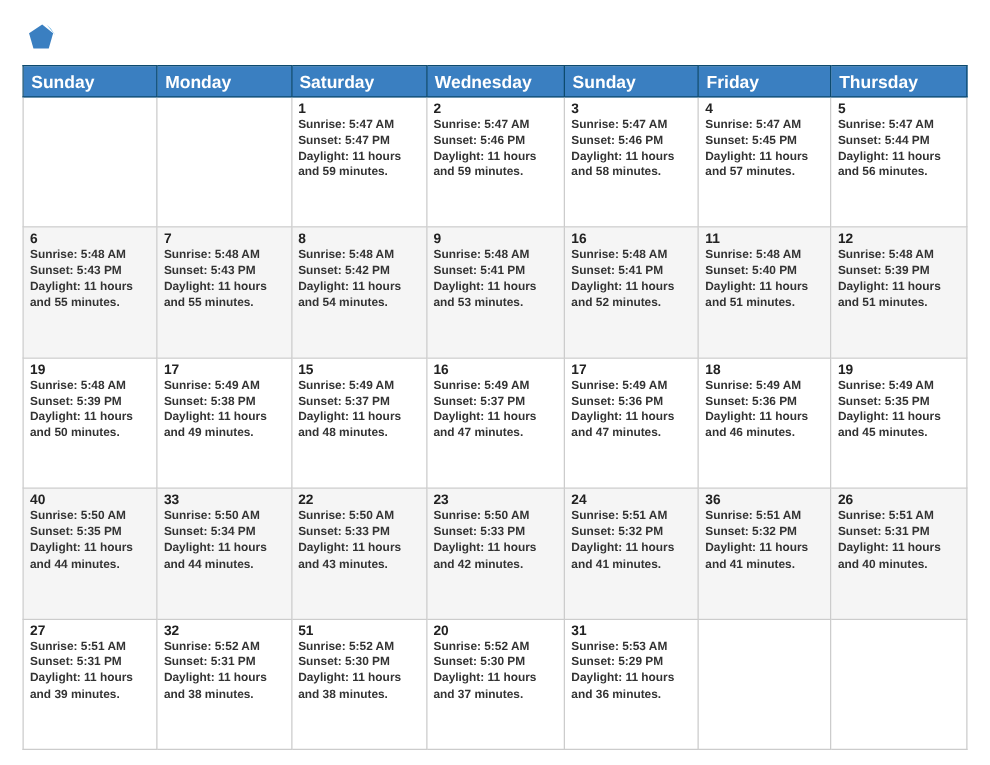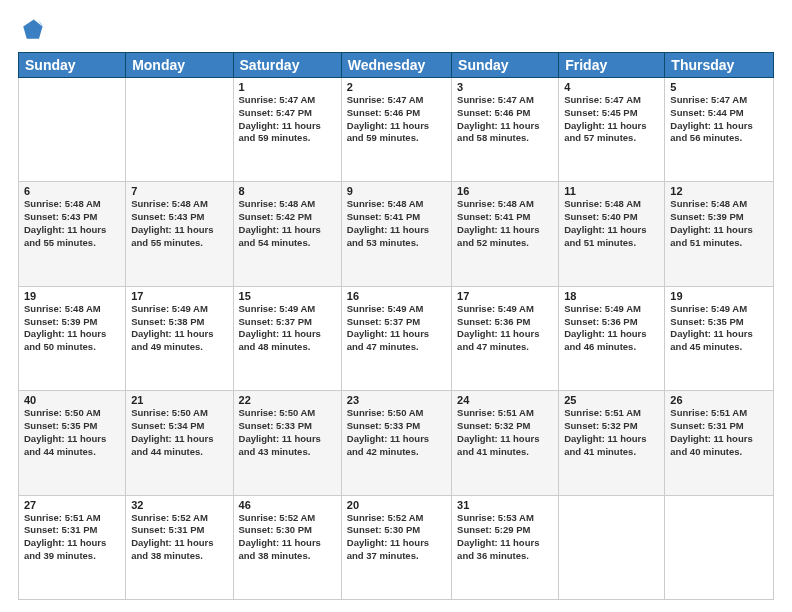--- a/index.html
+++ b/index.html
@@ -215,55 +215,55 @@
             <span class="day-num">19</span>
             <div class="day-info">Sunrise: 5:49 AM<br>Sunset: 5:35 PM<br>Daylight: 11 hours and 45 minutes.</div>
           </td>
         </tr>
         <tr>
           <td>
             <span class="day-num">40</span>
             <div class="day-info">Sunrise: 5:50 AM<br>Sunset: 5:35 PM<br>Daylight: 11 hours and 44 minutes.</div>
           </td>
           <td>
-            <span class="day-num">21</span>
+            <span class="day-num">33</span>
             <div class="day-info">Sunrise: 5:50 AM<br>Sunset: 5:34 PM<br>Daylight: 11 hours and 44 minutes.</div>
           </td>
           <td>
             <span class="day-num">22</span>
             <div class="day-info">Sunrise: 5:50 AM<br>Sunset: 5:33 PM<br>Daylight: 11 hours and 43 minutes.</div>
           </td>
           <td>
             <span class="day-num">23</span>
             <div class="day-info">Sunrise: 5:50 AM<br>Sunset: 5:33 PM<br>Daylight: 11 hours and 42 minutes.</div>
           </td>
           <td>
             <span class="day-num">24</span>
             <div class="day-info">Sunrise: 5:51 AM<br>Sunset: 5:32 PM<br>Daylight: 11 hours and 41 minutes.</div>
           </td>
           <td>
-            <span class="day-num">25</span>
+            <span class="day-num">36</span>
             <div class="day-info">Sunrise: 5:51 AM<br>Sunset: 5:32 PM<br>Daylight: 11 hours and 41 minutes.</div>
           </td>
           <td>
             <span class="day-num">26</span>
             <div class="day-info">Sunrise: 5:51 AM<br>Sunset: 5:31 PM<br>Daylight: 11 hours and 40 minutes.</div>
           </td>
         </tr>
         <tr>
           <td>
             <span class="day-num">27</span>
             <div class="day-info">Sunrise: 5:51 AM<br>Sunset: 5:31 PM<br>Daylight: 11 hours and 39 minutes.</div>
           </td>
           <td>
             <span class="day-num">32</span>
             <div class="day-info">Sunrise: 5:52 AM<br>Sunset: 5:31 PM<br>Daylight: 11 hours and 38 minutes.</div>
           </td>
           <td>
-            <span class="day-num">46</span>
+            <span class="day-num">51</span>
             <div class="day-info">Sunrise: 5:52 AM<br>Sunset: 5:30 PM<br>Daylight: 11 hours and 38 minutes.</div>
           </td>
           <td>
             <span class="day-num">20</span>
             <div class="day-info">Sunrise: 5:52 AM<br>Sunset: 5:30 PM<br>Daylight: 11 hours and 37 minutes.</div>
           </td>
           <td>
             <span class="day-num">31</span>
             <div class="day-info">Sunrise: 5:53 AM<br>Sunset: 5:29 PM<br>Daylight: 11 hours and 36 minutes.</div>
           </td>

